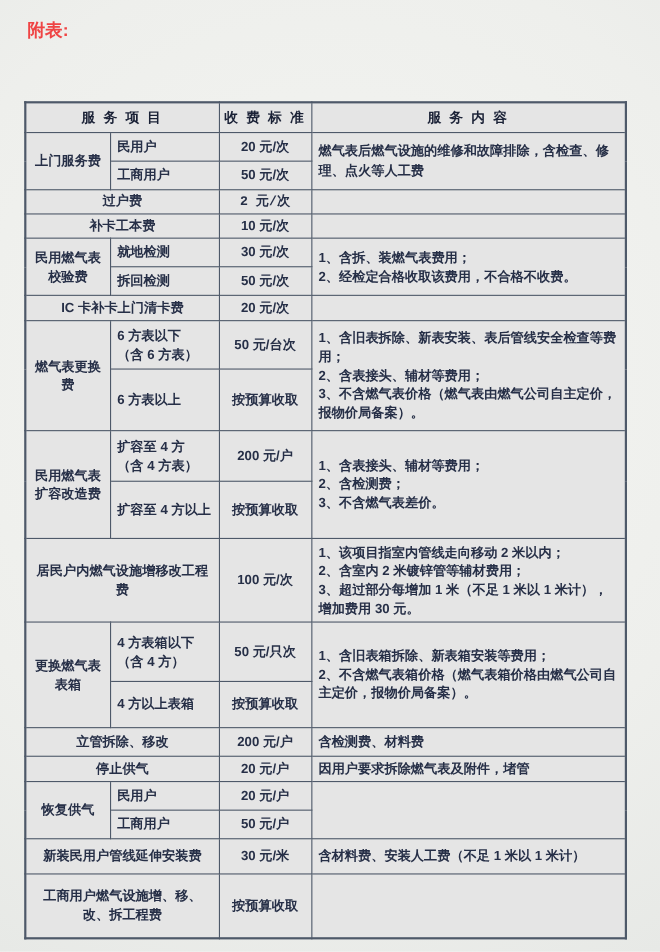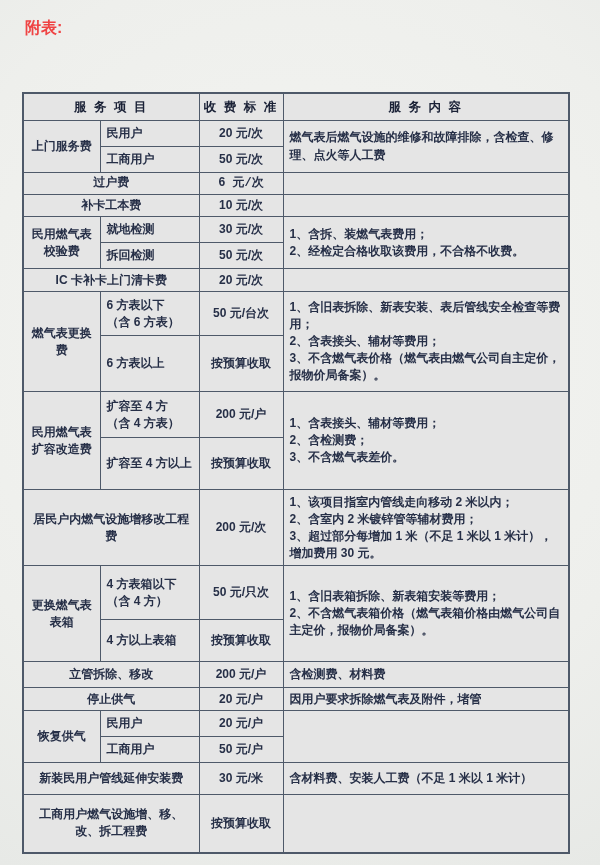--- a/index.html
+++ b/index.html
@@ -121,21 +121,21 @@
           <td class="sub">民用户</td>
           <td class="fee">20 元/次</td>
           <td class="content" rowspan="2">燃气表后燃气设施的维修和故障排除，含检查、修理、点火等人工费</td>
         </tr>
         <tr>
           <td class="sub">工商用户</td>
           <td class="fee">50 元/次</td>
         </tr>
         <tr>
           <td class="item" colspan="2">过户费</td>
-          <td class="fee">6 元/次</td>
+          <td class="fee">2 元/次</td>
           <td class="content"></td>
         </tr>
         <tr>
           <td class="item" colspan="2">补卡工本费</td>
           <td class="fee">10 元/次</td>
           <td class="content"></td>
         </tr>
         <tr>
           <td class="item" rowspan="2">民用燃气表校验费</td>
           <td class="sub">就地检测</td>
@@ -173,21 +173,21 @@
           <td class="content" rowspan="2">1、含表接头、辅材等费用；
 2、含检测费；
 3、不含燃气表差价。</td>
         </tr>
         <tr>
           <td class="sub">扩容至 4 方以上</td>
           <td class="fee">按预算收取</td>
         </tr>
         <tr>
           <td class="item" colspan="2">居民户内燃气设施增移改工程费</td>
-          <td class="fee">200 元/次</td>
+          <td class="fee">100 元/次</td>
           <td class="content">1、该项目指室内管线走向移动 2 米以内；
 2、含室内 2 米镀锌管等辅材费用；
 3、超过部分每增加 1 米（不足 1 米以 1 米计），增加费用 30 元。</td>
         </tr>
         <tr>
           <td class="item" rowspan="2">更换燃气表表箱</td>
           <td class="sub">4 方表箱以下（含 4 方）</td>
           <td class="fee">50 元/只次</td>
           <td class="content" rowspan="2">1、含旧表箱拆除、新表箱安装等费用；
 2、不含燃气表箱价格（燃气表箱价格由燃气公司自主定价，报物价局备案）。</td>

